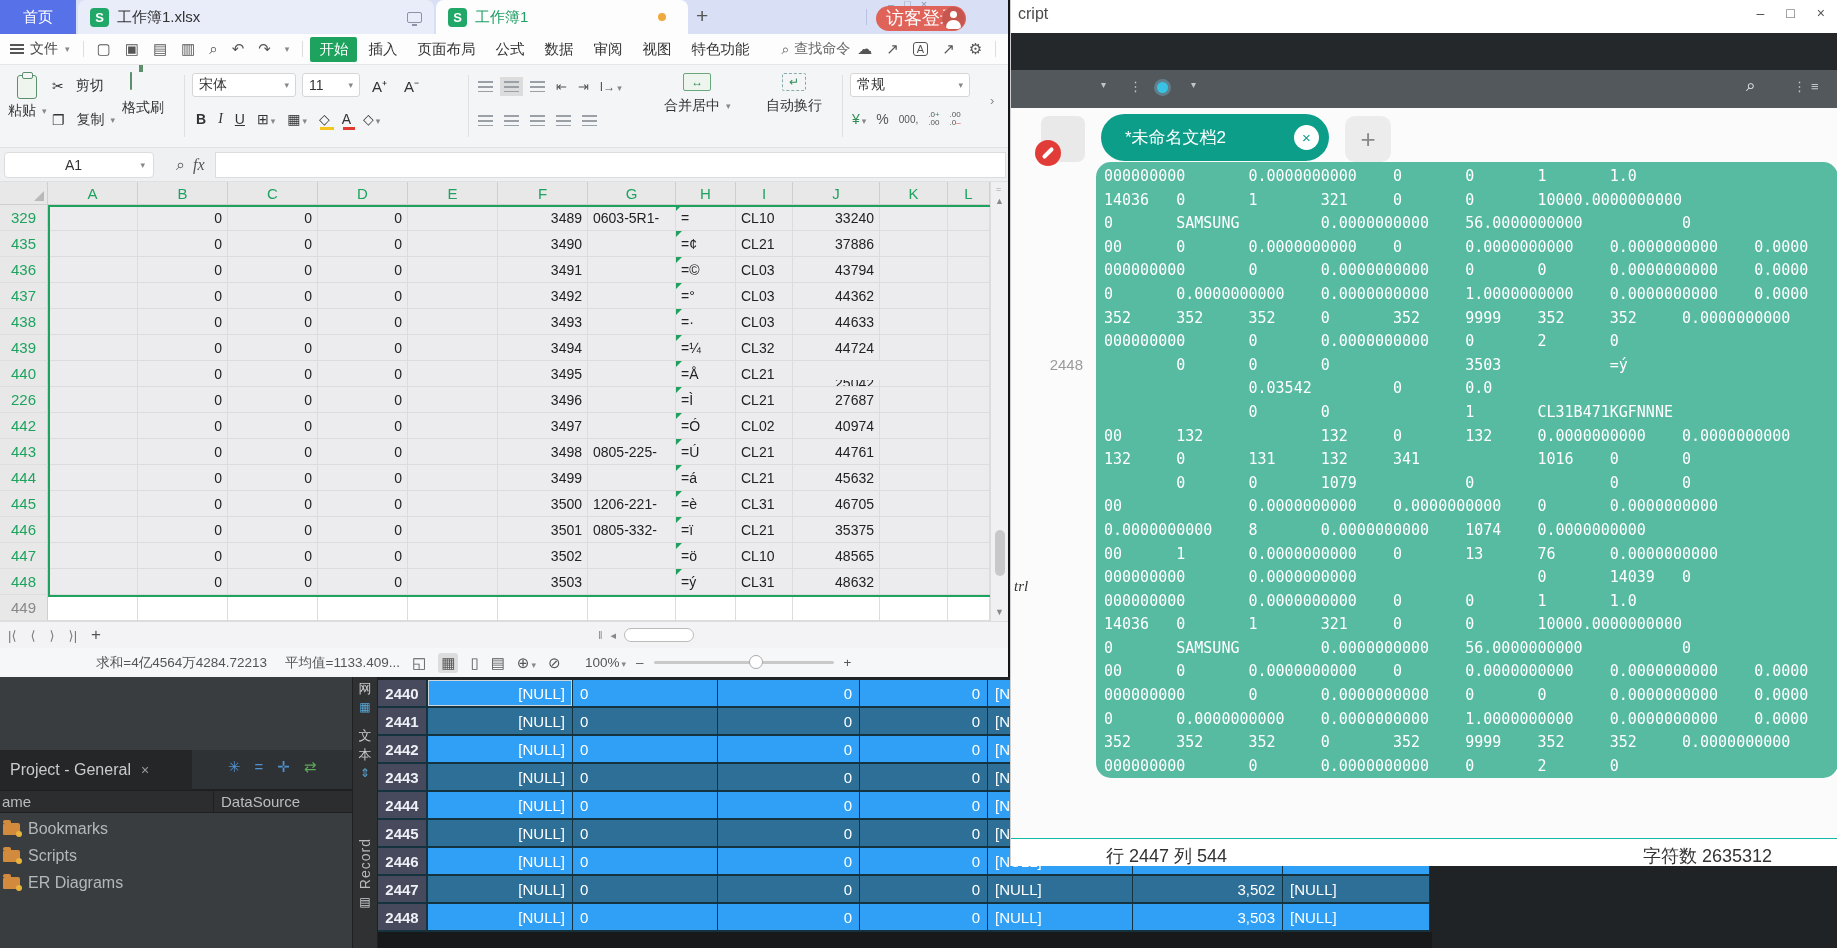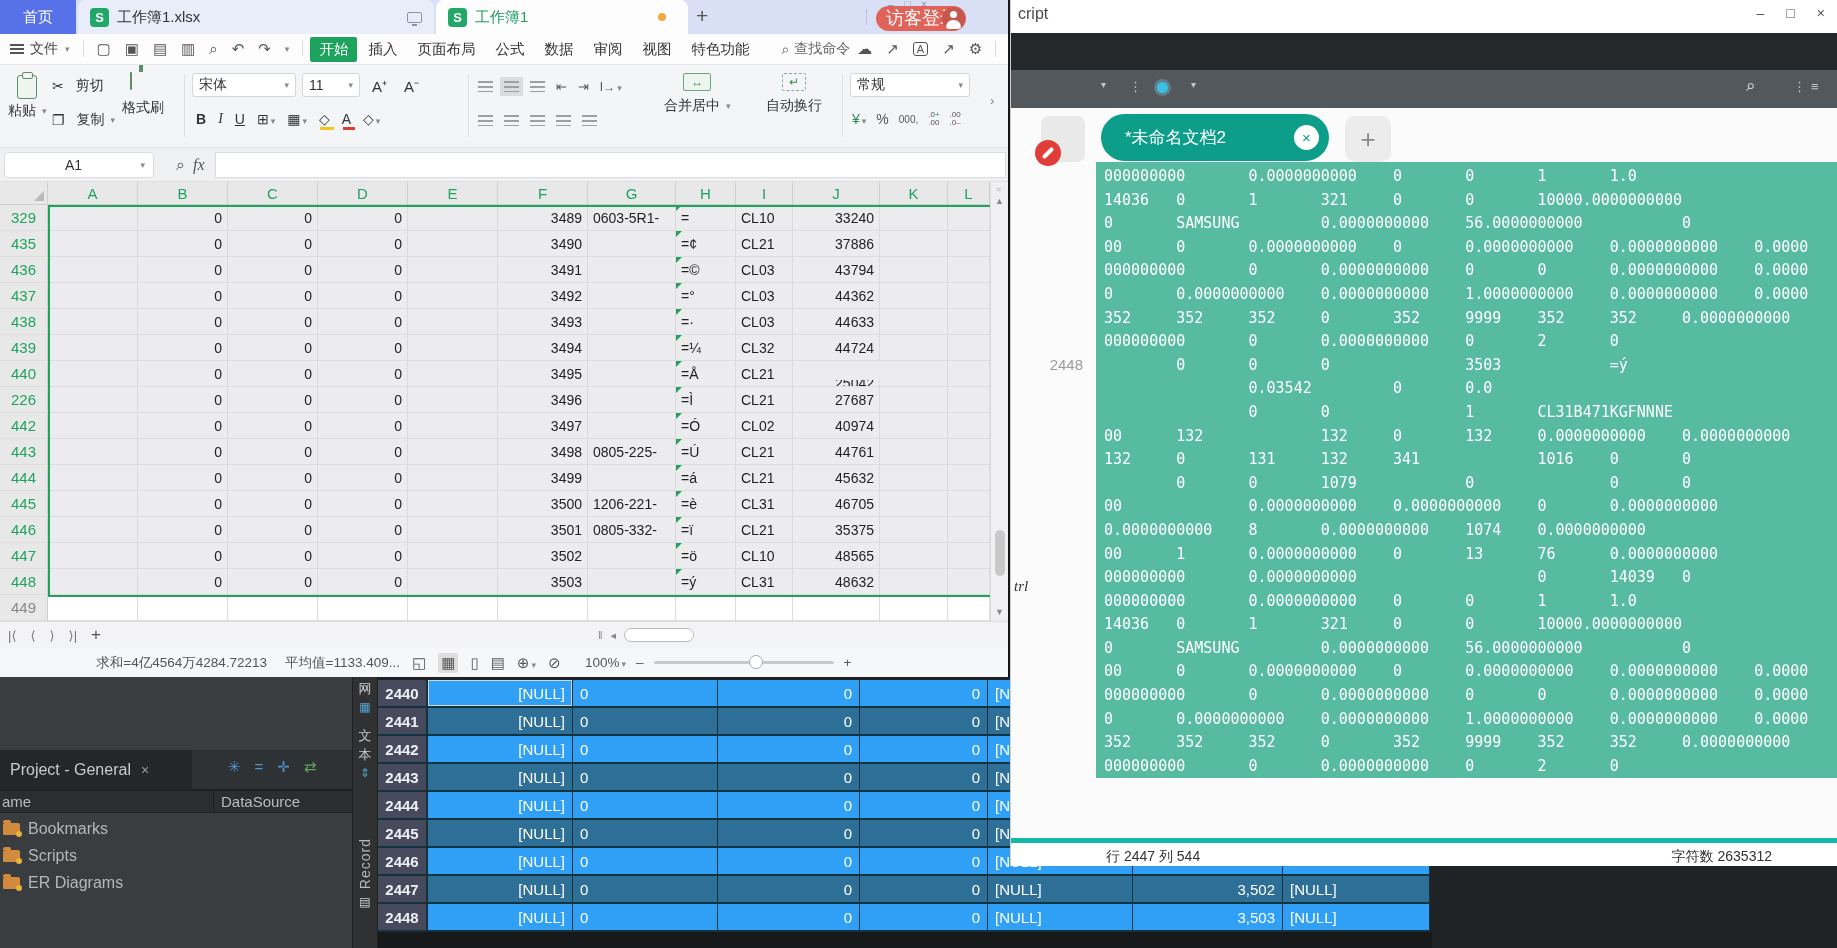--- a/index.html
+++ b/index.html
@@ -148,25 +148,25 @@
   .ed-gray { position:absolute; left:0; top:70px; width:100%; height:38px; background:#53585c; }
   .ed-gray .li { position:absolute; top:9px; color:#c2c6c9; font-size:13px; }
   .bluedot { position:absolute; top:12px; width:11px; height:11px; background:#39c2e2; border-radius:50%; box-shadow:0 0 0 3px rgba(120,200,230,.35); }
   .ed-content { position:absolute; left:0; top:108px; width:100%; height:730px; background:#fbfbfc; overflow:hidden; }
   .pencil-btn { position:absolute; left:30px; top:8px; width:44px; height:46px; background:#e9e9e9; border-radius:8px; }
   .pencil-badge { position:absolute; left:-6px; top:24px; width:26px; height:26px; background:#e23c39; border-radius:50%; }
   .pencil-badge::after { content:""; position:absolute; left:6px; top:11px; width:14px; height:4px; background:#fff; border-radius:2px; transform:rotate(-45deg); }
   .ed-tab { position:absolute; left:90px; top:6px; width:228px; height:47px; background:#0d9e8a; border-radius:24px; color:#fff; font-size:17px; display:flex; align-items:center; padding-left:24px; }
   .ed-tab .cx { position:absolute; right:10px; top:11px; width:25px; height:25px; background:#fff; border-radius:50%; color:#0d9e8a; font-size:15px; display:flex; align-items:center; justify-content:center; }
   .ed-plus { position:absolute; left:334px; top:8px; width:46px; height:46px; background:#ececec; border-radius:10px; color:#8a8a8a; font-size:26px; display:flex; align-items:center; justify-content:center; }
-  .teal { position:absolute; left:85px; top:54px; width:742px; height:616px; background:#57bba1; overflow:hidden; }
+  .teal { position:absolute; left:85px; top:54px; width:742px; height:616px; background:#57bba1; overflow:hidden;border-radius:15px; }
   .teal pre { font-family:"DejaVu Sans Mono", monospace; font-size:15px; line-height:23.6px; color:#fff; white-space:pre; padding:3px 0 0 8px; }
   .gutline { position:absolute; left:0; top:248px; width:72px; text-align:right; color:#9b9b9b; font-size:15px; }
   .hint { position:absolute; left:3px; top:470px; font-style:italic; font-family:"Liberation Serif",serif; color:#333; font-size:15px; }
-  .ed-status { position:absolute; left:0; top:838px; width:100%; height:28px; background:#fff; border-top:5px solid #14b8a6; font-size:14px; color:#333; }
+  .ed-status { position:absolute; left:0; top:838px; width:100%; height:28px; background:#fff; border-top:1px solid #14b8a6; font-size:18px; color:#333; }
   .ed-status .l { position:absolute; left:95px; top:5px; }
   .ed-status .r { position:absolute; right:65px; top:5px; }
 </style>
 </head>
 <body>
 
 <div class="screen">
 
   <section class="db">
     <div class="db-proj">

